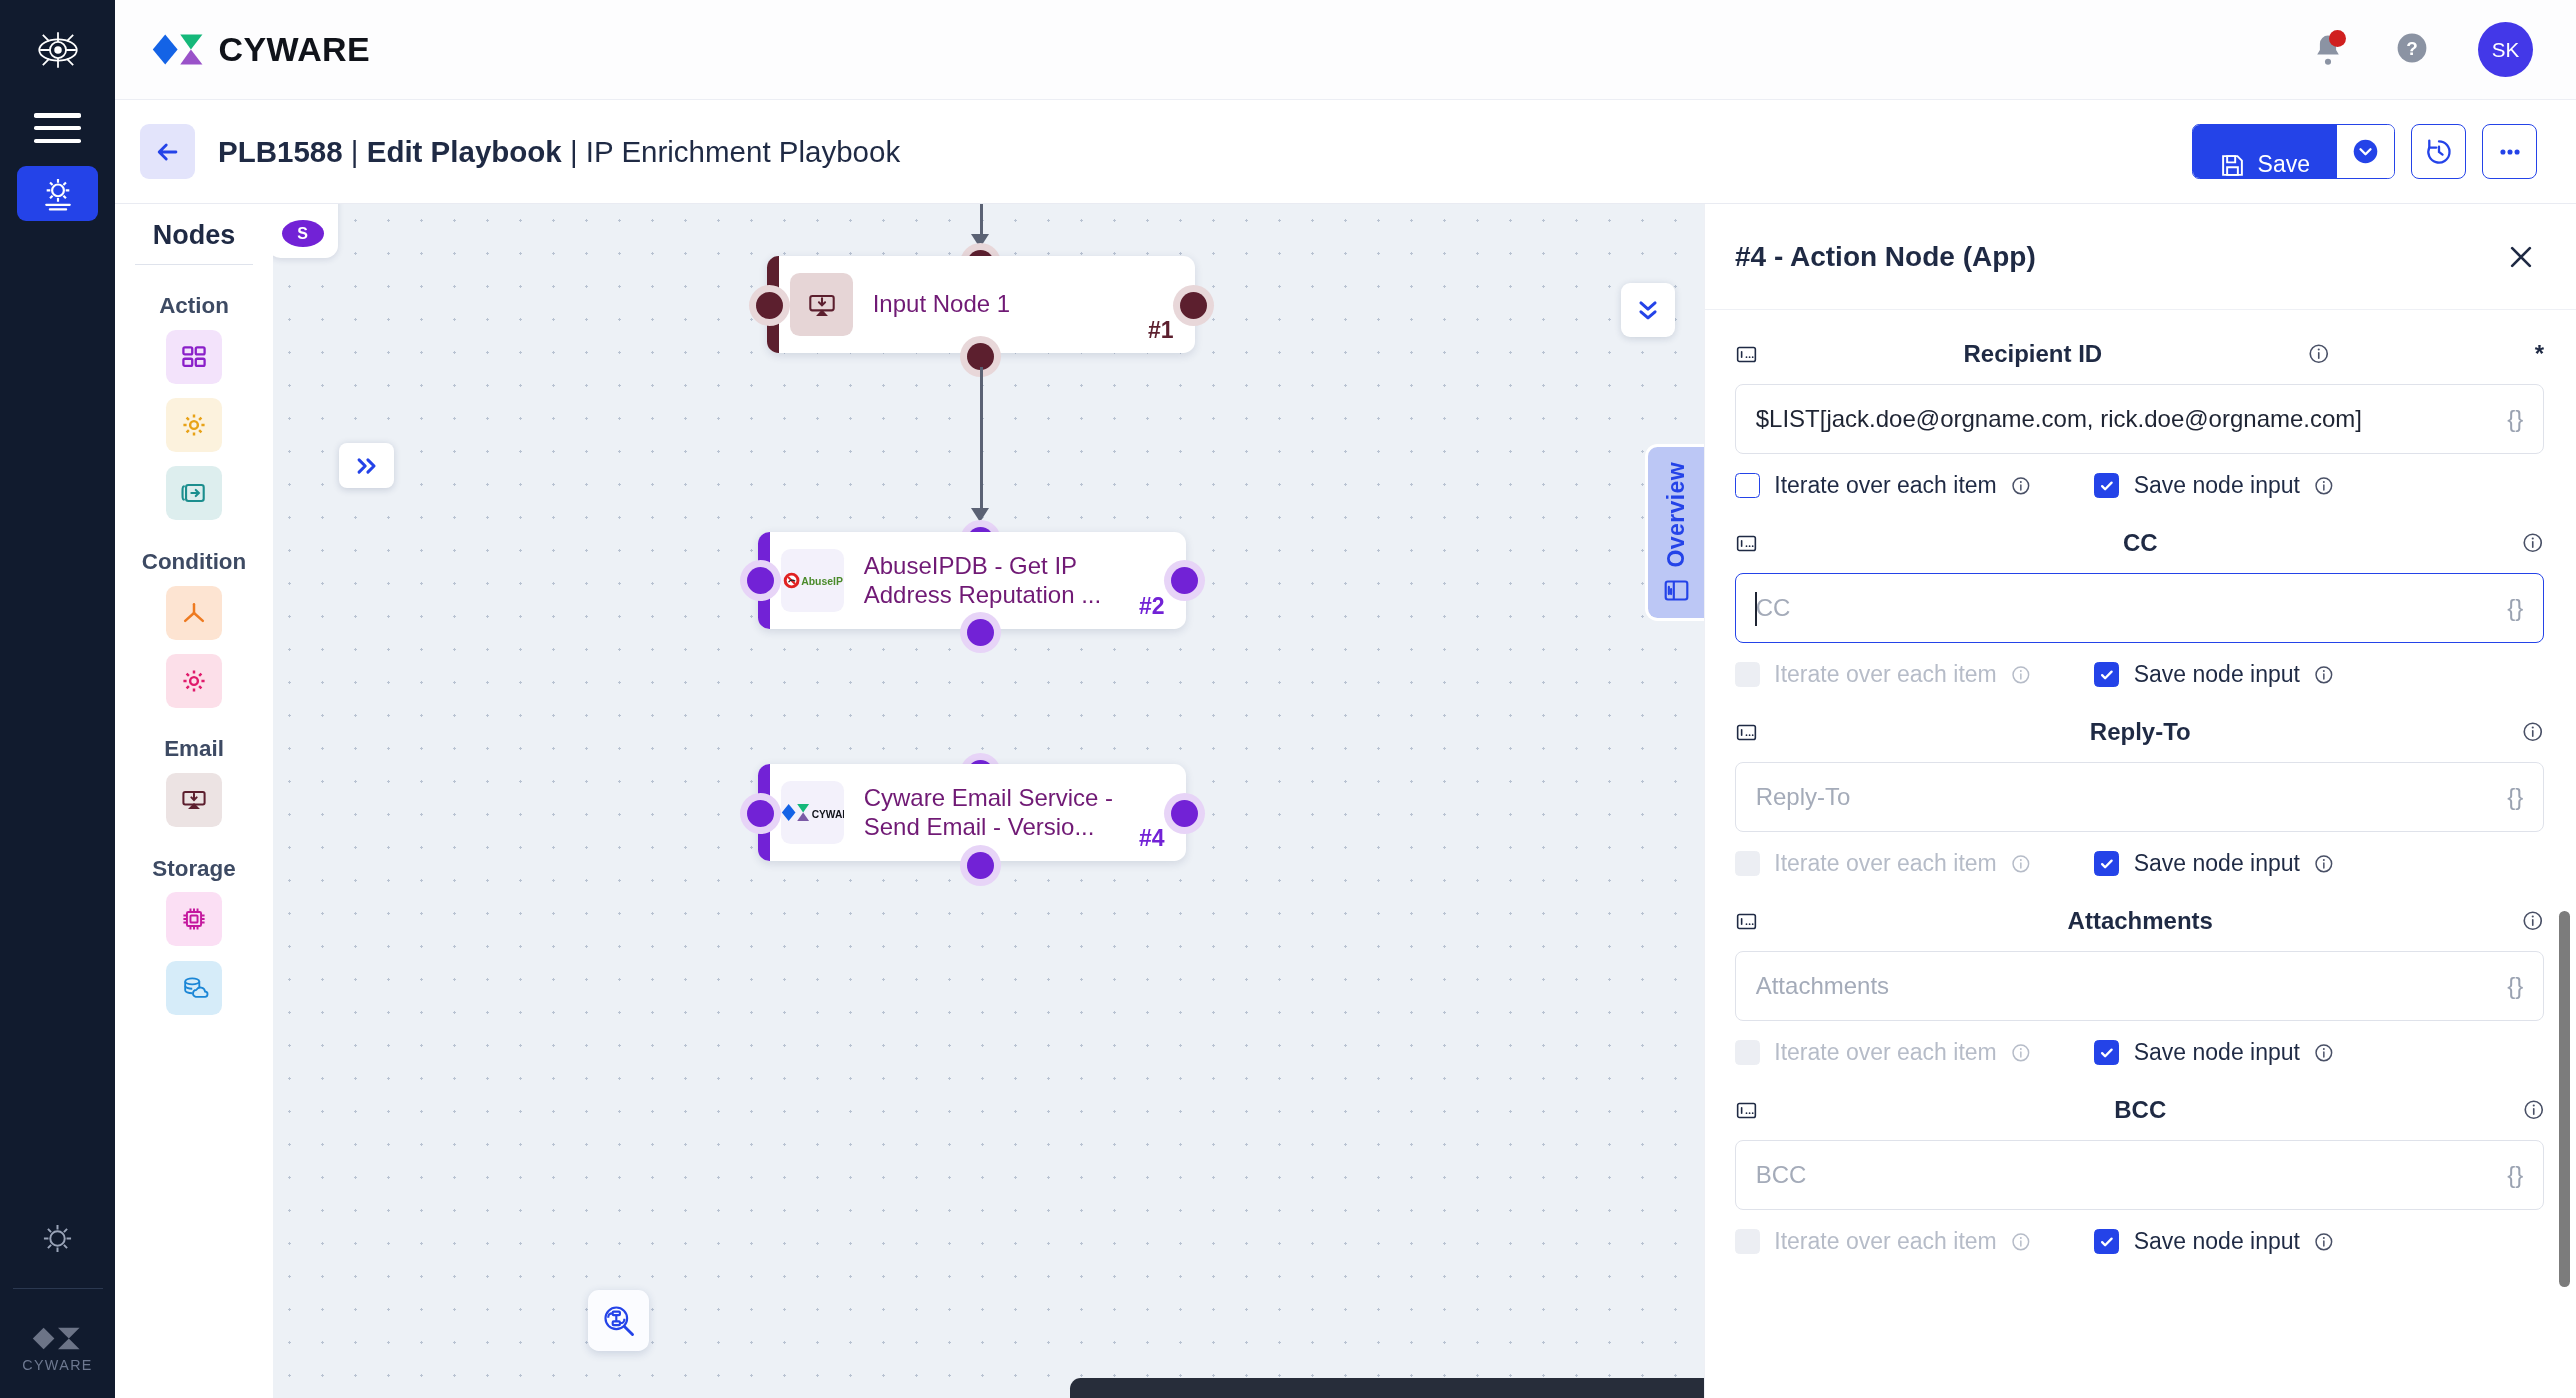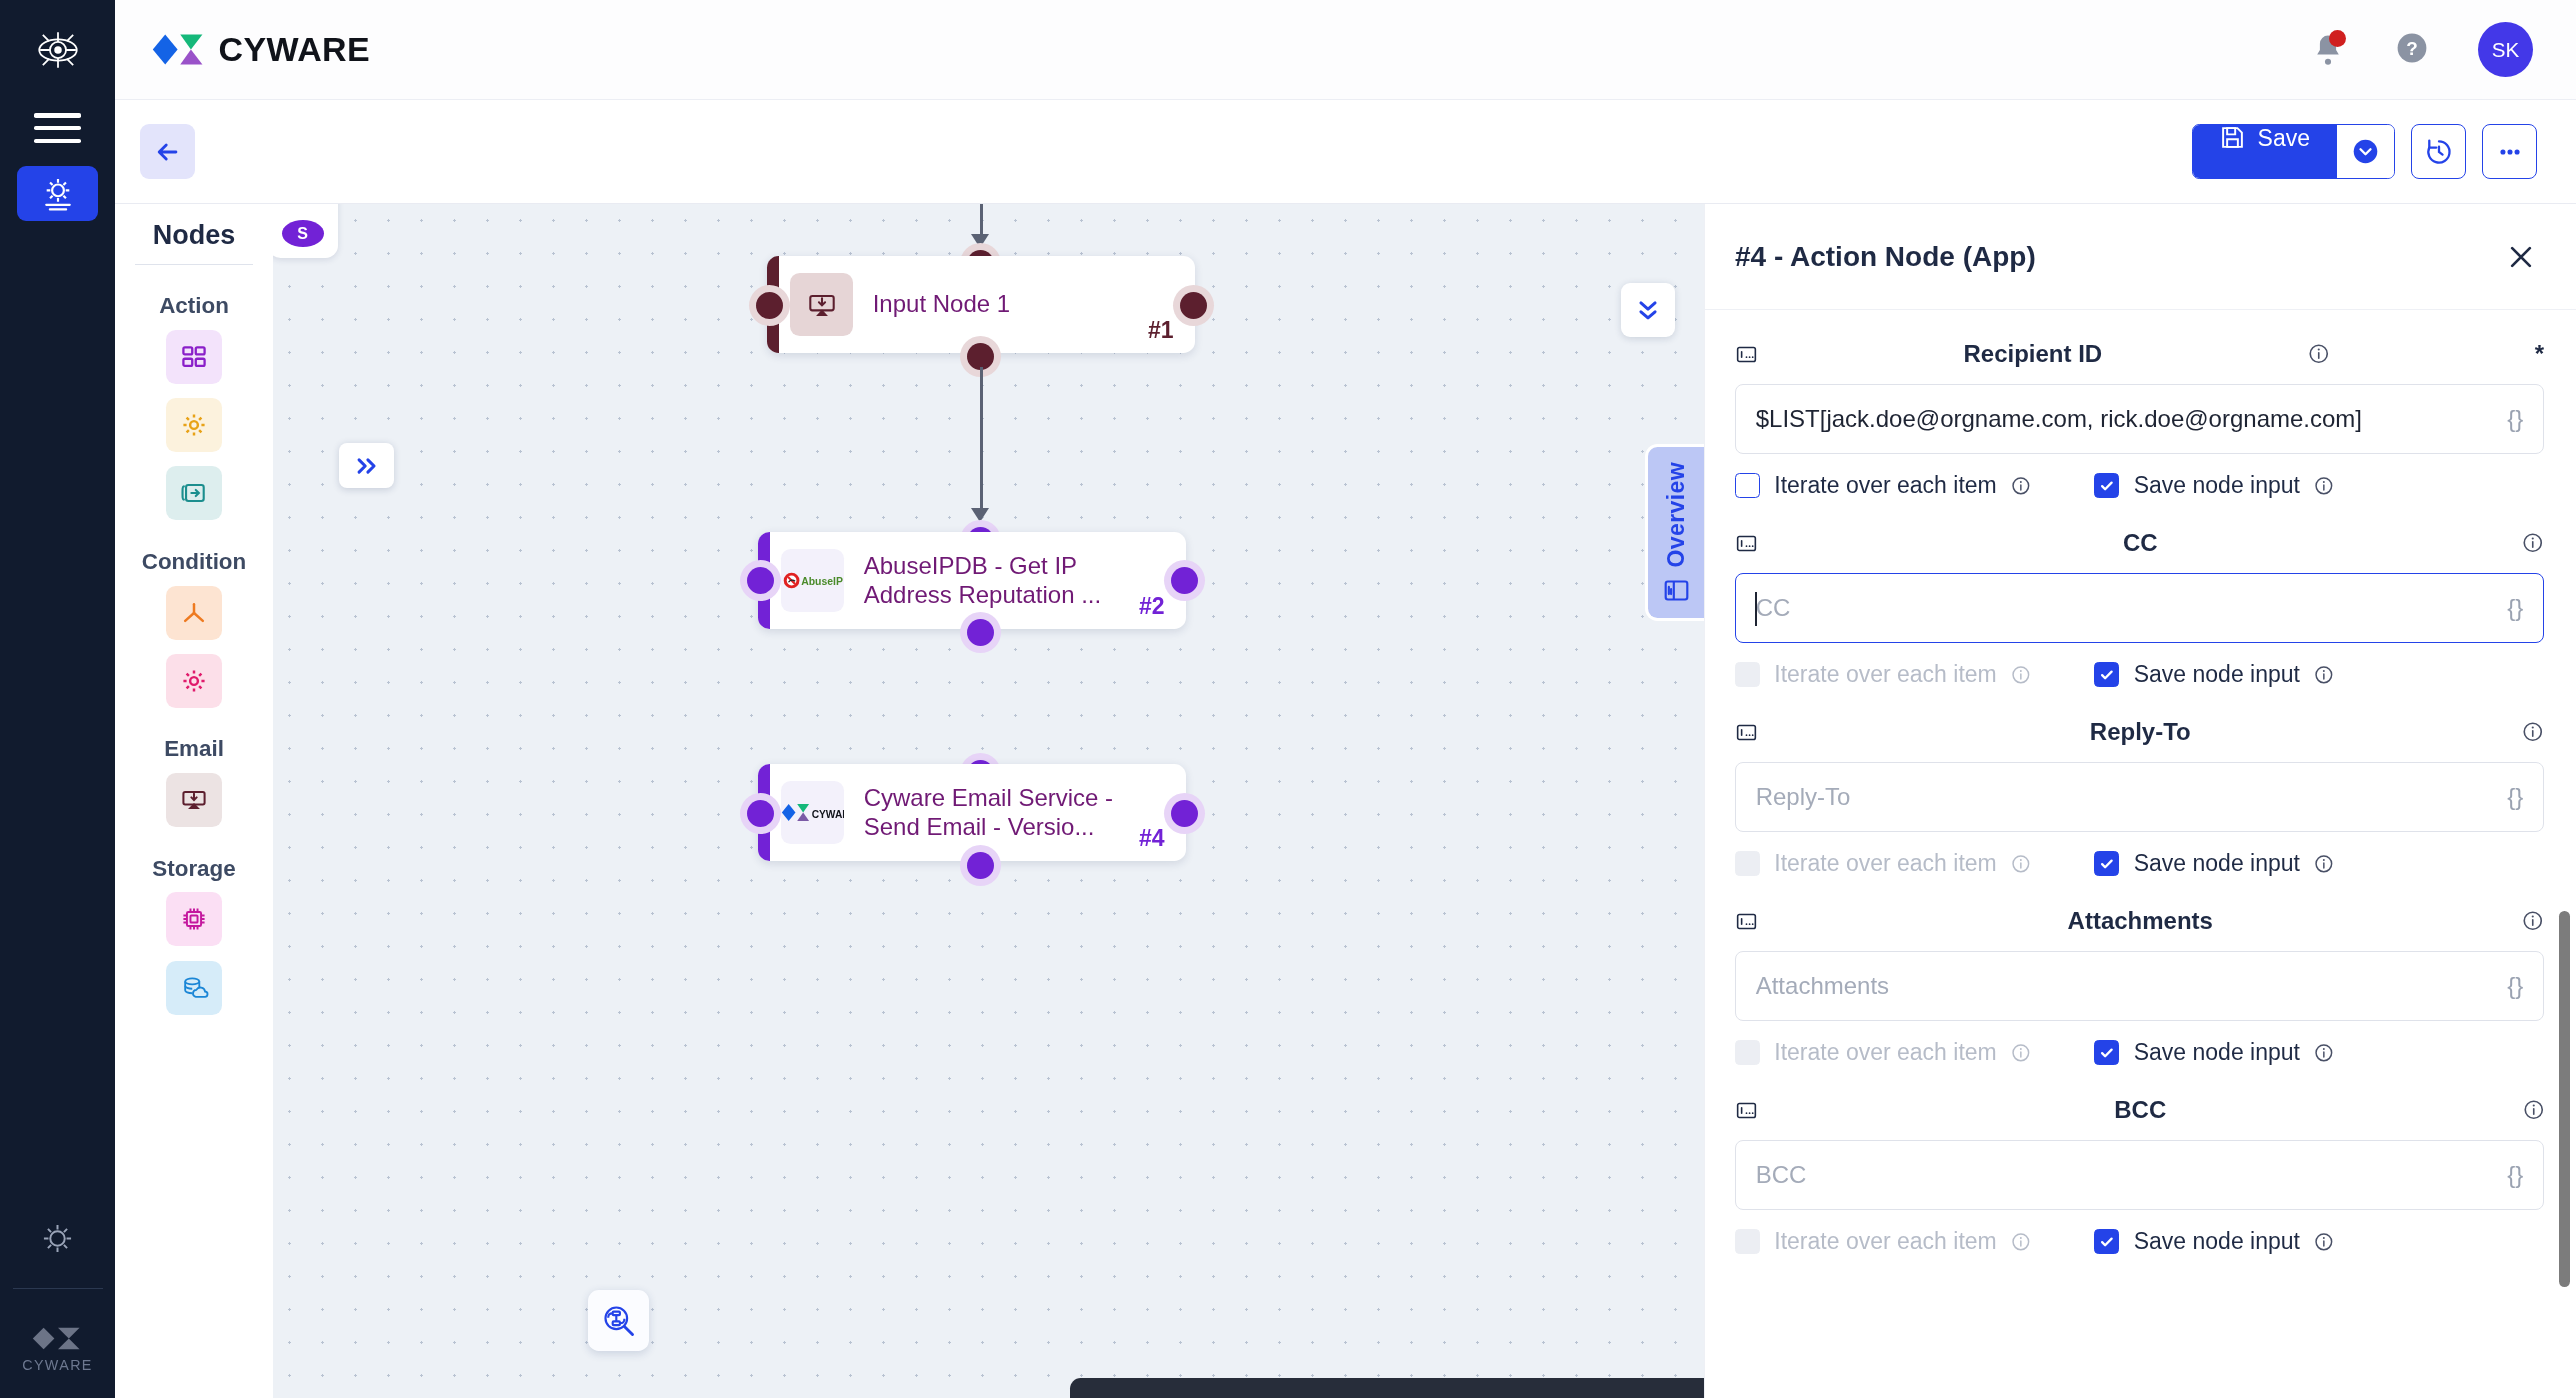--- a/index.html
+++ b/index.html
@@ -50,21 +50,21 @@
 
   .subbar { height: 104px; background: #fff; border-bottom: 0.9px solid #e9ebf2;
     display: flex; align-items: center; padding: 0 39px 0 25px; flex: 0 0 104px; }
   .back-btn { width: 55px; height: 55px; border-radius: 9px; background: #e3e4fb;
     display: flex; align-items: center; justify-content: center; }
   .page-title { margin-left: 23px; font-size: 29.5px; color: #1f2a44; font-weight: 400; }
   .page-title b { font-weight: 700; }
   .subbar-right { margin-left: auto; display: flex; align-items: center; gap: 16px; }
   .save-group { display: flex; height: 55px; border-radius: 7.2px; overflow: hidden;
     border: 0.9px solid #2443e8; }
-  .save-btn { background: #2443e8; color: #fff; display: flex; align-items: flex-start;
+  .save-btn { background: #2443e8; color: #fff; display: flex; align-items: flex-end;
     gap: 12.5px; padding: 0 27px; font-size: 23px; font-weight: 500; }
   .save-caret { width: 57px; background: #fff; display: flex;
     align-items: center; justify-content: center; }
   .icon-btn { width: 55px; height: 55px; border: 0.9px solid #2443e8; border-radius: 8px;
     background: #fff; display: flex; align-items: center; justify-content: center; }
 
   
   .body { flex: 1 1 auto; display: flex; min-height: 0; position: relative; }
 
   
@@ -249,20 +249,23 @@
         </div>
       </div>
     </div>
 
     <div class="subbar">
       <div class="back-btn">
         <svg viewBox="0 0 34 34" width="30" height="30" fill="none" stroke="#2443e8" stroke-width="3.2" stroke-linecap="round" stroke-linejoin="round">
           <path d="M26 17H8M15 9l-8 8 8 8"></path>
         </svg>
       </div>
+      <div class="page-title">
+        <b>PLB1588</b><span> | </span><b>Edit Playbook</b><span> | </span><span>IP Enrichment Playbook</span>
+      </div>
       <div class="subbar-right">
         <div class="save-group">
           <div class="save-btn">
             <svg viewBox="0 0 28 28" width="25" height="25" fill="none" stroke="#fff" stroke-width="2.2">
               <path d="M3.5 3.5h16l5 5v16h-21z"></path>
                 <path d="M8 3.5h9v7H8z"></path>
                 <path d="M8 16h12v8.5H8z"></path>
             </svg>
             <span>Save</span>
           </div>

